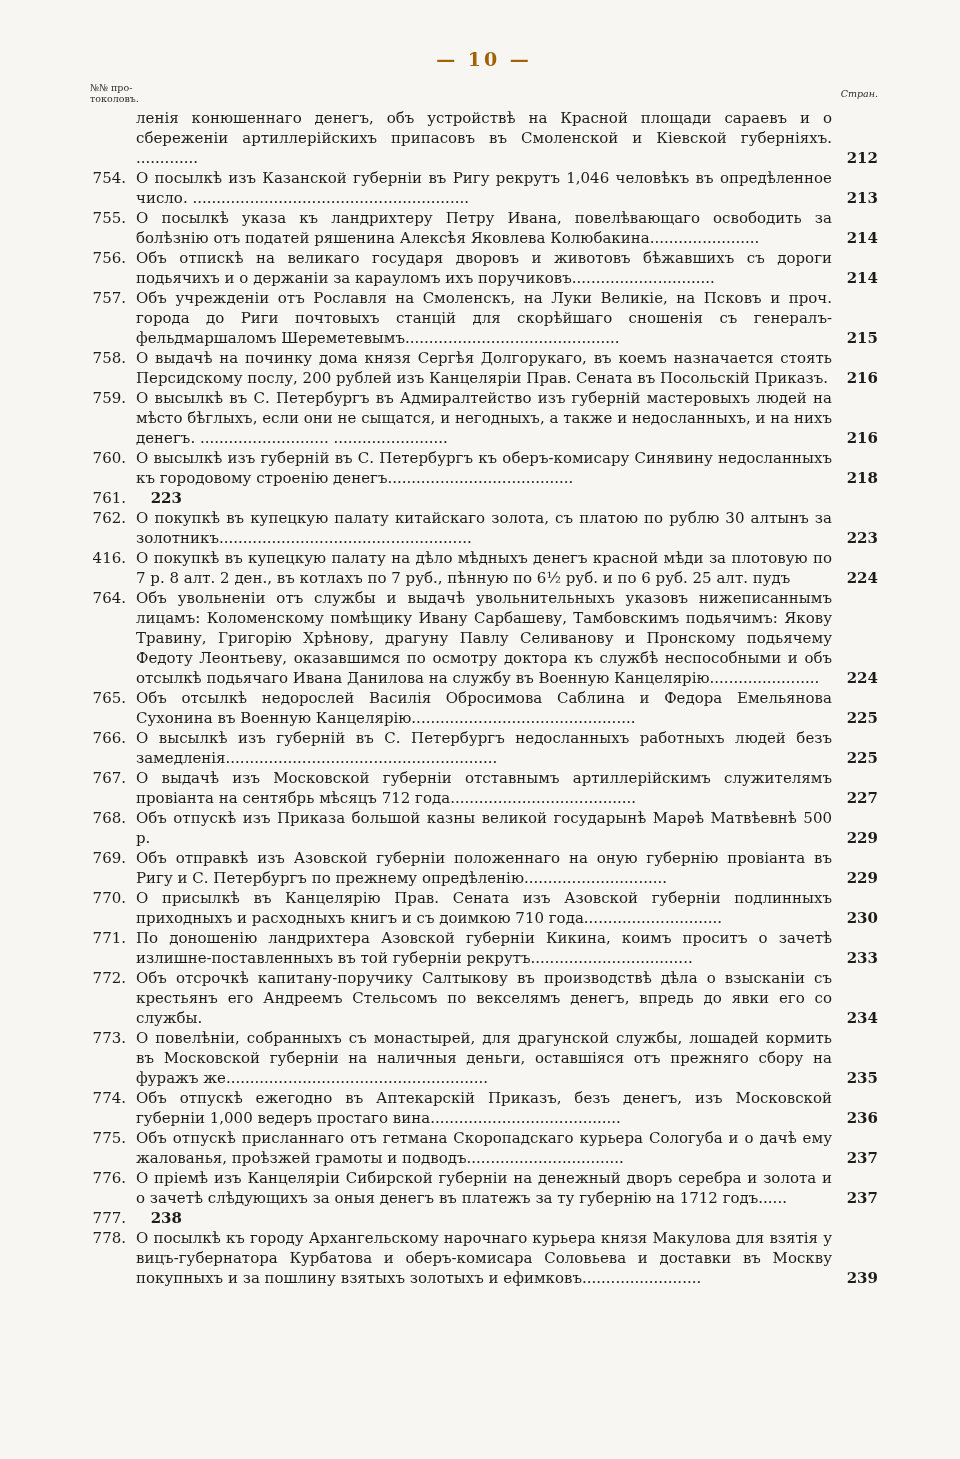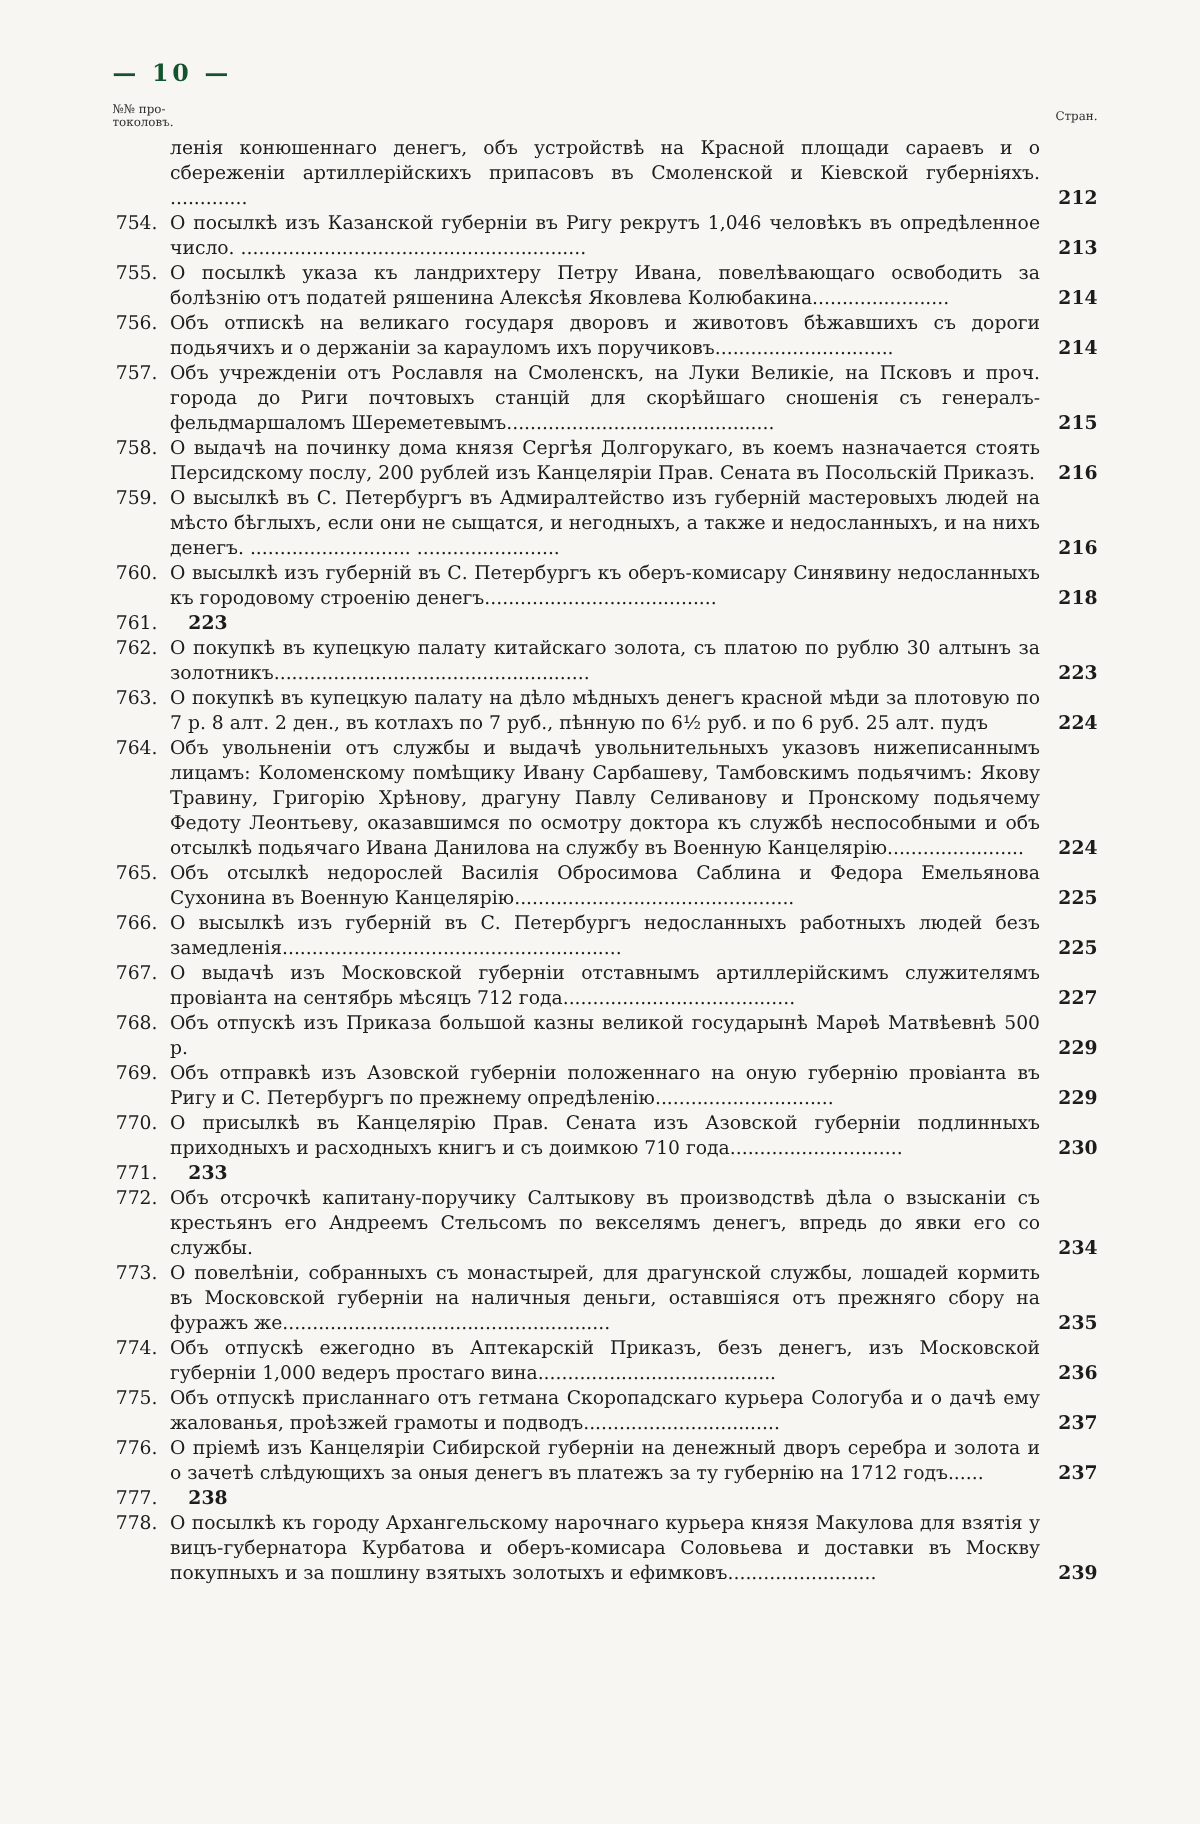--- a/index.html
+++ b/index.html
@@ -11,36 +11,37 @@
   .page {
     width: 960px;
     height: 1459px;
     background: #f7f6f2;
     color: #1c1c1c;
     padding: 48px 82px 40px 90px;
     position: relative;
     overflow: hidden;
   }
   .pageno {
+    text-align: center;
     font-size: 19px;
     font-weight: bold;
     letter-spacing: 3px;
-    color: #14532d;
+    color: #a16207;
   }
   .colheads {
     display: flex;
     justify-content: space-between;
     align-items: flex-start;
     margin-top: 12px;
     margin-bottom: 4px;
     font-size: 9.5px;
     color: #2b2b2b;
   }
   .h-left { white-space: pre-line; line-height: 11px; }
-  .h-right { padding-top: 6px; }
+  .h-right { padding-top: 6px; font-style: italic; }
   .entries { margin-top: 2px; }
   .entry {
     display: flex;
     align-items: flex-end;
     font-size: 15px;
     line-height: 20px;
   }
   .num {
     width: 46px;
     flex: none;
@@ -117,21 +118,21 @@
       <div class="entry">
         <div class="num">761.</div>
         <div class="epage">223</div>
       </div>
       <div class="entry">
         <div class="num">762.</div>
         <div class="etext">О покупкѣ въ купецкую палату китайскаго золота, съ платою по рублю 30 алтынъ за золотникъ.....................................................</div>
         <div class="epage">223</div>
       </div>
       <div class="entry">
-        <div class="num">763.</div>
+        <div class="num">416.</div>
         <div class="etext">О покупкѣ въ купецкую палату на дѣло мѣдныхъ денегъ красной мѣди за плотовую по 7 р. 8 алт. 2 ден., въ котлахъ по 7 руб., пѣнную по 6½ руб. и по 6 руб. 25 алт. пудъ</div>
         <div class="epage">224</div>
       </div>
       <div class="entry">
         <div class="num">764.</div>
         <div class="etext">Объ увольненіи отъ службы и выдачѣ увольнительныхъ указовъ нижеписаннымъ лицамъ: Коломенскому помѣщику Ивану Сарбашеву, Тамбовскимъ подьячимъ: Якову Травину, Григорію Хрѣнову, драгуну Павлу Селиванову и Пронскому подьячему Федоту Леонтьеву, оказавшимся по осмотру доктора къ службѣ неспособными и объ отсылкѣ подьячаго Ивана Данилова на службу въ Военную Канцелярію.......................</div>
         <div class="epage">224</div>
       </div>
       <div class="entry">
         <div class="num">765.</div>
@@ -158,20 +159,21 @@
         <div class="etext">Объ отправкѣ изъ Азовской губерніи положеннаго на оную губернію провіанта въ Ригу и С. Петербургъ по прежнему опредѣленію..............................</div>
         <div class="epage">229</div>
       </div>
       <div class="entry">
         <div class="num">770.</div>
         <div class="etext">О присылкѣ въ Канцелярію Прав. Сената изъ Азовской губерніи подлинныхъ приходныхъ и расходныхъ книгъ и съ доимкою 710 года.............................</div>
         <div class="epage">230</div>
       </div>
       <div class="entry">
         <div class="num">771.</div>
+        <div class="etext">По доношенію ландрихтера Азовской губерніи Кикина, коимъ проситъ о зачетѣ излишне-поставленныхъ въ той губерніи рекрутъ..................................</div>
         <div class="epage">233</div>
       </div>
       <div class="entry">
         <div class="num">772.</div>
         <div class="etext">Объ отсрочкѣ капитану-поручику Салтыкову въ производствѣ дѣла о взысканіи съ крестьянъ его Андреемъ Стельсомъ по векселямъ денегъ, впредь до явки его со службы.</div>
         <div class="epage">234</div>
       </div>
       <div class="entry">
         <div class="num">773.</div>
         <div class="etext">О повелѣніи, собранныхъ съ монастырей, для драгунской службы, лошадей кормить въ Московской губерніи на наличныя деньги, оставшіяся отъ прежняго сбору на фуражъ же.......................................................</div>

